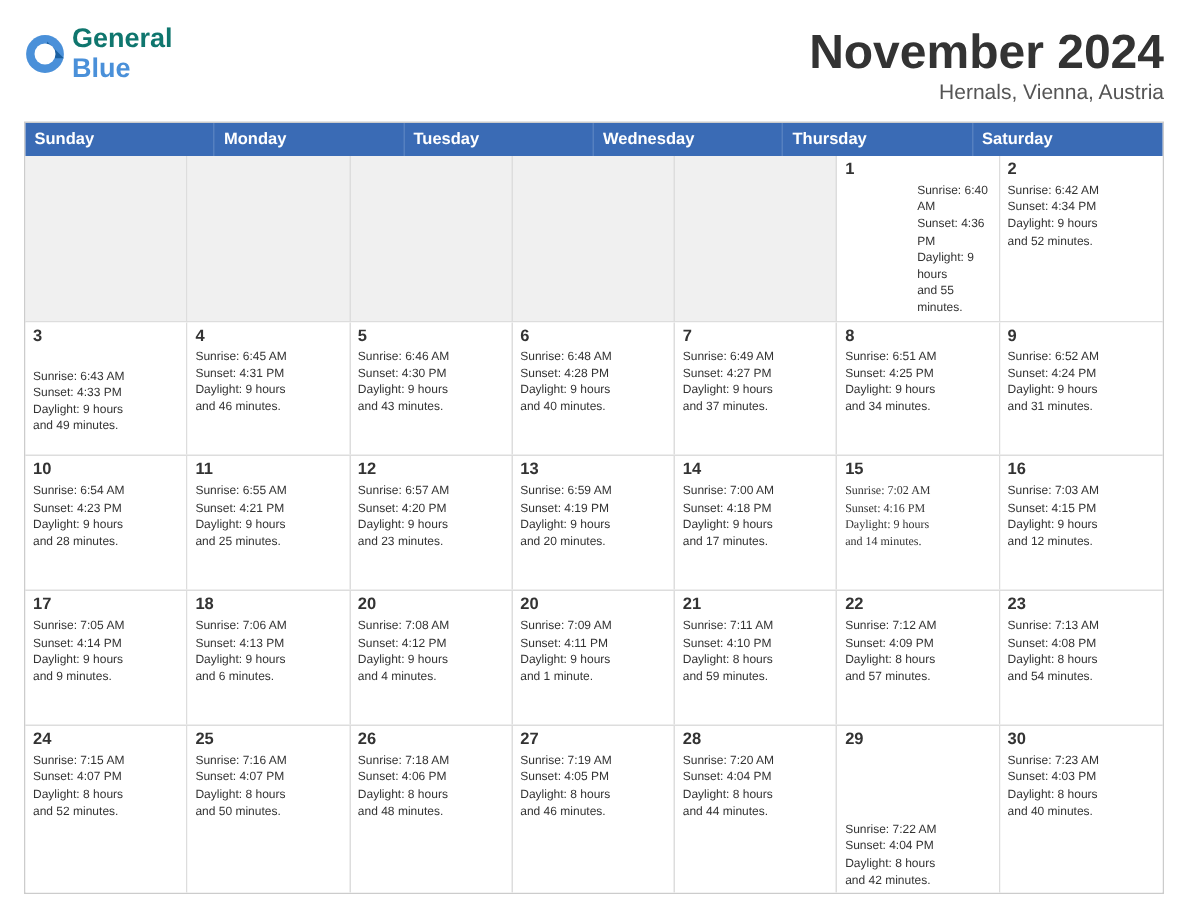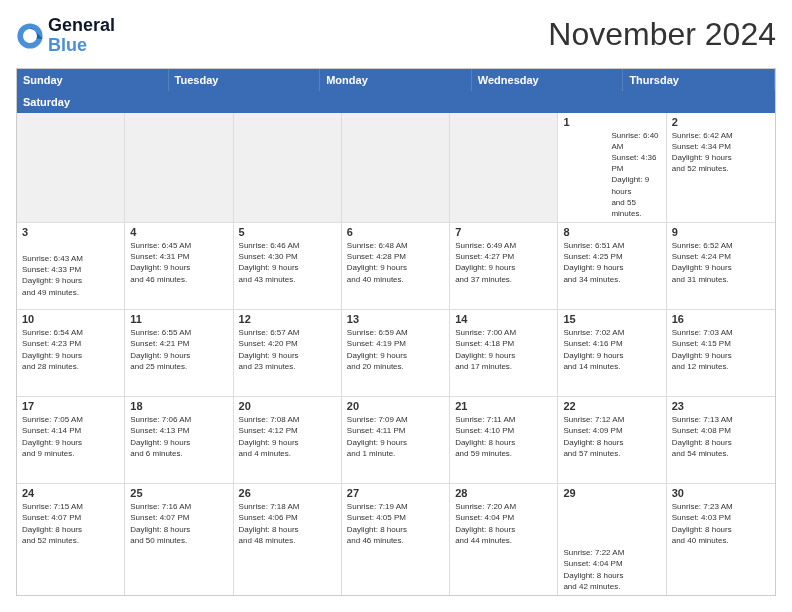--- a/index.html
+++ b/index.html
@@ -28,47 +28,47 @@
       align-items: center;
       gap: 4px;
     }
     .logo-text {
       font-size: 18px;
       font-weight: bold;
       color: #333;
       line-height: 1.1;
     }
     .logo-text span {
-      color: #0f172a;
+      color: #0f766e;
     }
     .logo-icon {
       width: 28px;
       height: 28px;
     }
     .title-block {
       text-align: right;
     }
     .month-title {
       font-size: 32px;
-      font-weight: normal;
+      font-weight: bold;
       color: #333;
     }
     .location {
       font-size: 14px;
       color: #555;
     }
     .calendar {
       flex: 1;
       display: flex;
       flex-direction: column;
       border: 1px solid #ccc;
     }
     .cal-header {
       display: grid;
-      grid-template-columns: repeat(5, 1fr);
+      grid-template-columns: repeat(6, 1fr);
       background: #3a6bb5;
     }
     .cal-header-cell {
       color: #fff;
       font-weight: bold;
       font-size: 11px;
       padding: 5px 6px;
       text-align: left;
       border-right: 1px solid #5580c0;
     }
@@ -120,28 +120,29 @@
         <polygon points="22,8 38,24 22,24" fill="#1a5fa0"></polygon>
         <circle cx="20" cy="20" r="10" fill="#fff"></circle>
       </svg>
       <div class="logo-text">
         <div><span>General</span></div>
         <div><span style="color:#4a90d9">Blue</span></div>
       </div>
     </div>
     <div class="title-block">
       <div class="month-title">November 2024</div>
+      <div class="location">Hernals, Vienna, Austria</div>
     </div>
   </div>
 
   <div class="calendar">
     <div class="cal-header" id="cal-header">
         <div class="cal-header-cell">Sunday</div>
+        <div class="cal-header-cell">Monday</div>
         <div class="cal-header-cell">Tuesday</div>
-        <div class="cal-header-cell">Monday</div>
         <div class="cal-header-cell">Wednesday</div>
         <div class="cal-header-cell">Thursday</div>
         <div class="cal-header-cell">Saturday</div>
       </div>
     <div class="cal-body" id="cal-body">
         <div class="cal-row">
           <div class="cal-cell empty shaded"></div>
           <div class="cal-cell empty shaded"></div>
           <div class="cal-cell empty shaded"></div>
           <div class="cal-cell empty shaded"></div>
@@ -243,21 +244,21 @@
           </div>
           <div class="cal-cell">
             <span class="day-num">14</span>
             <div class="day-info" style="white-space: pre-line;">Sunrise: 7:00 AM
 Sunset: 4:18 PM
 Daylight: 9 hours
 and 17 minutes.</div>
           </div>
           <div class="cal-cell">
             <span class="day-num">15</span>
-            <div class="day-info" style="white-space: pre-line;">Sunrise: 7:02 AM
+            <div class="day-info" style="white-space: pre-line; font-family: Liberation Serif, serif;">Sunrise: 7:02 AM
 Sunset: 4:16 PM
 Daylight: 9 hours
 and 14 minutes.</div>
           </div>
           <div class="cal-cell">
             <span class="day-num">16</span>
             <div class="day-info" style="white-space: pre-line;">Sunrise: 7:03 AM
 Sunset: 4:15 PM
 Daylight: 9 hours
 and 12 minutes.</div>

